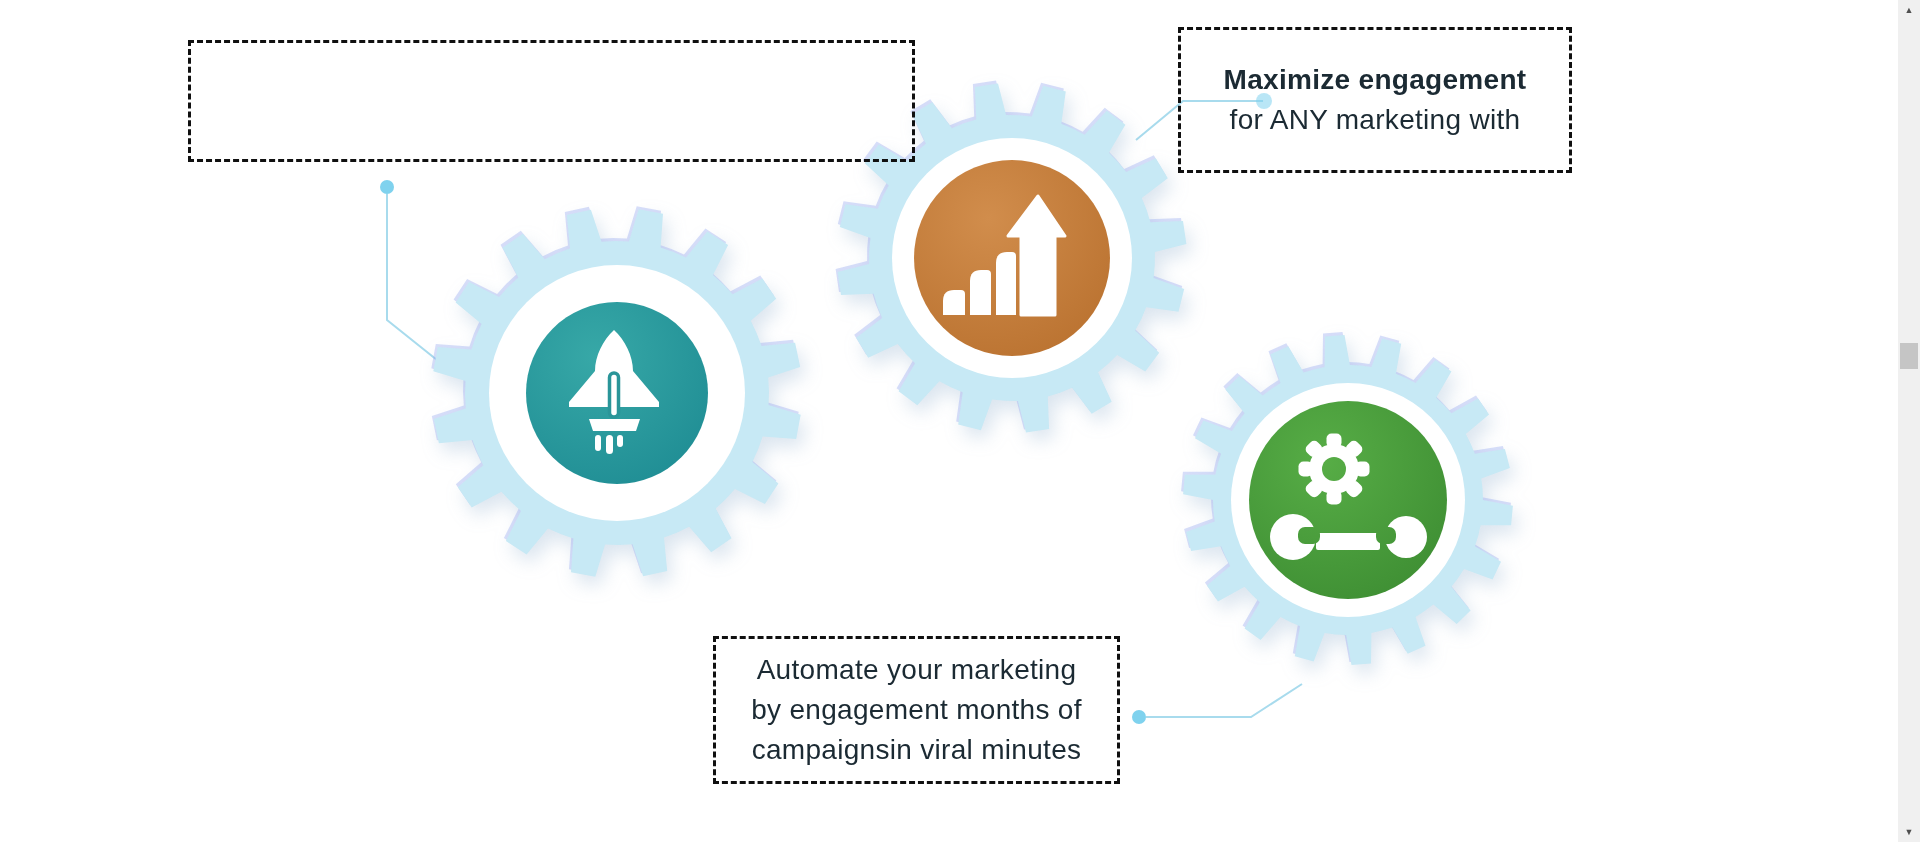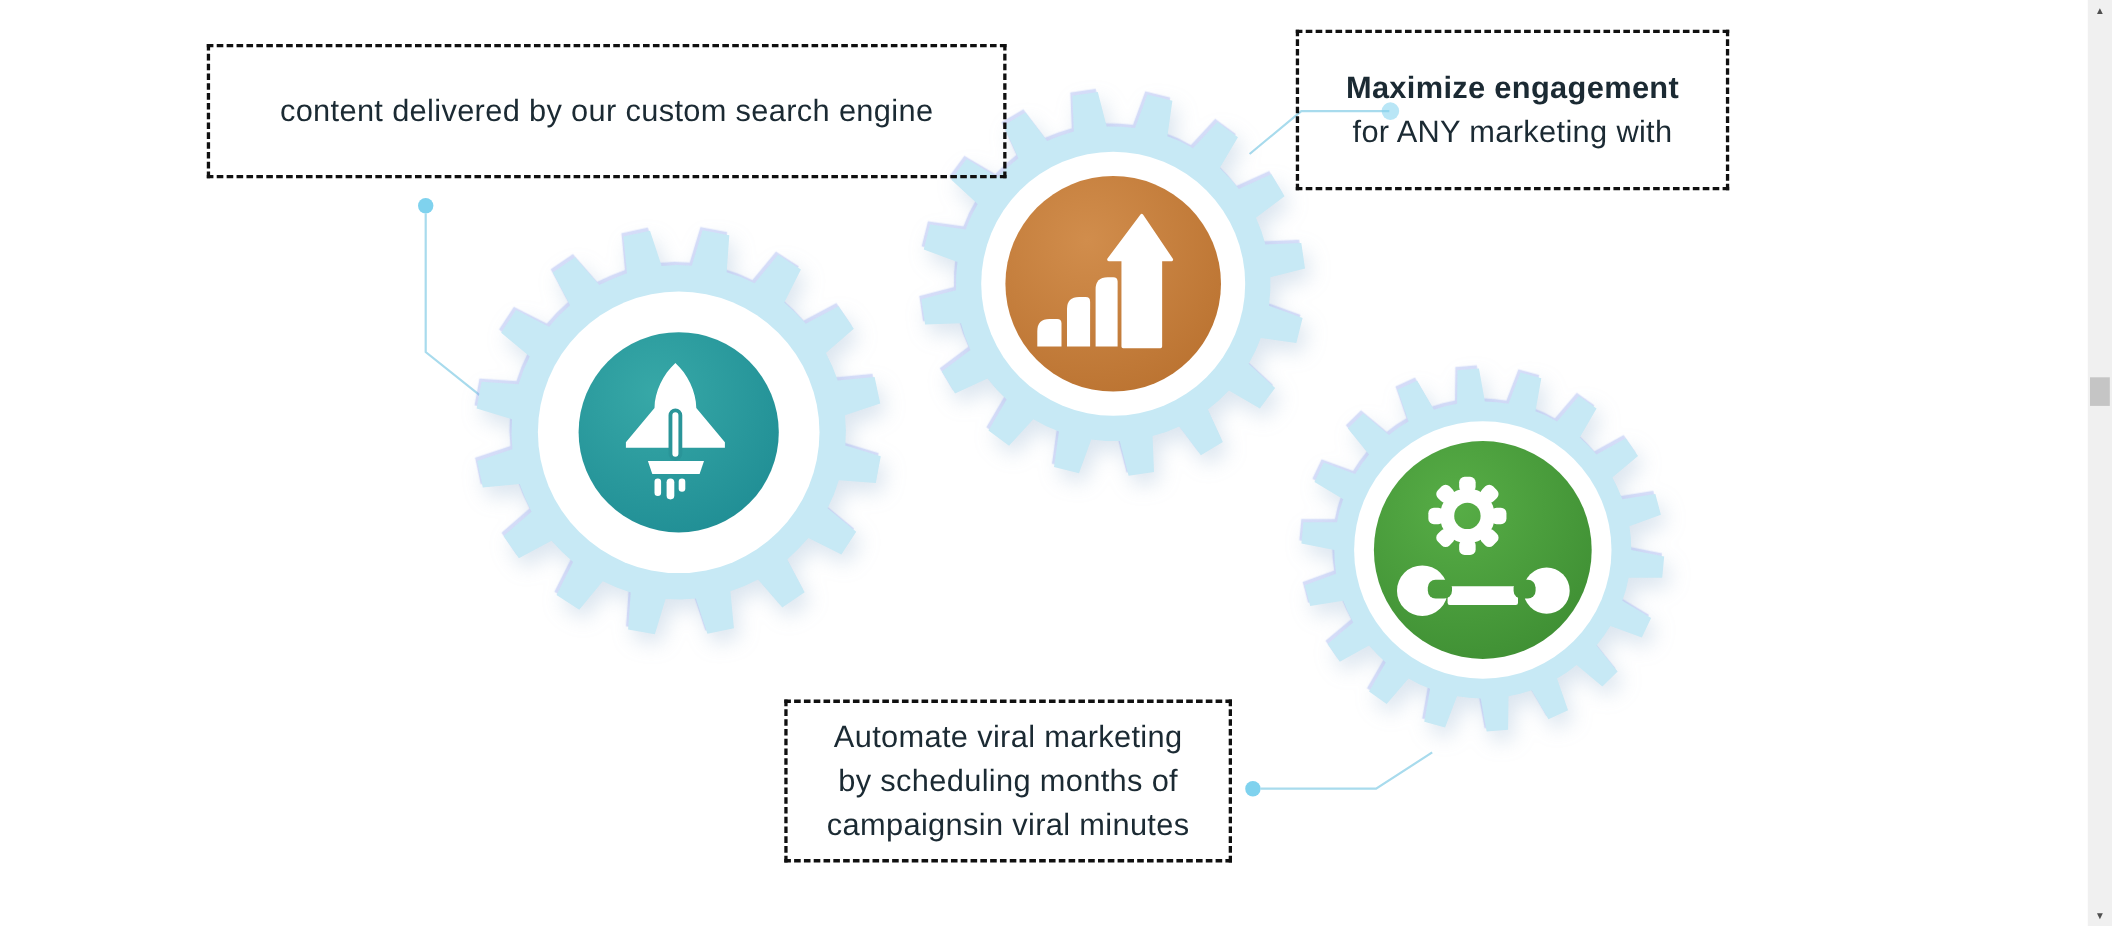--- a/index.html
+++ b/index.html
@@ -123,31 +123,30 @@
       </g>
       <g>
         <circle cx="-55" cy="37" r="23"></circle>
         <circle cx="58" cy="37" r="21"></circle>
         <rect x="-32" y="33" width="64" height="17" rx="2"></rect>
       </g>
     </g>
   </svg>
 
   <div class="callout" style="left:188px;top:40px;width:727px;height:122px">
-    <div class="line"><span>content delivered by our custom search engine</span></div>
   </div>
 
   <div class="callout" style="left:1178px;top:27px;width:394px;height:146px">
     <div class="line"><span class="b">Maximize engagement</span></div>
     <div class="line"><span>for ANY marketing with</span></div>
   </div>
 
   <div class="callout" style="left:713px;top:636px;width:407px;height:148px">
-    <div class="line"><span>Automate viral marketing</span></div>
-    <div class="line"><span>by scheduling months of</span></div>
+    <div class="line"><span>Automate your marketing</span></div>
+    <div class="line"><span>by engagement months of</span></div>
     <div class="line"><span>campaignsin viral minutes</span></div>
   </div>
 
   <div class="scrollbar">
     <div class="scroll-btn">
         <span>▲</span>
       </div>
     <div class="scroll-thumb"></div>
     <div class="scroll-btn">
         <span>▼</span>

